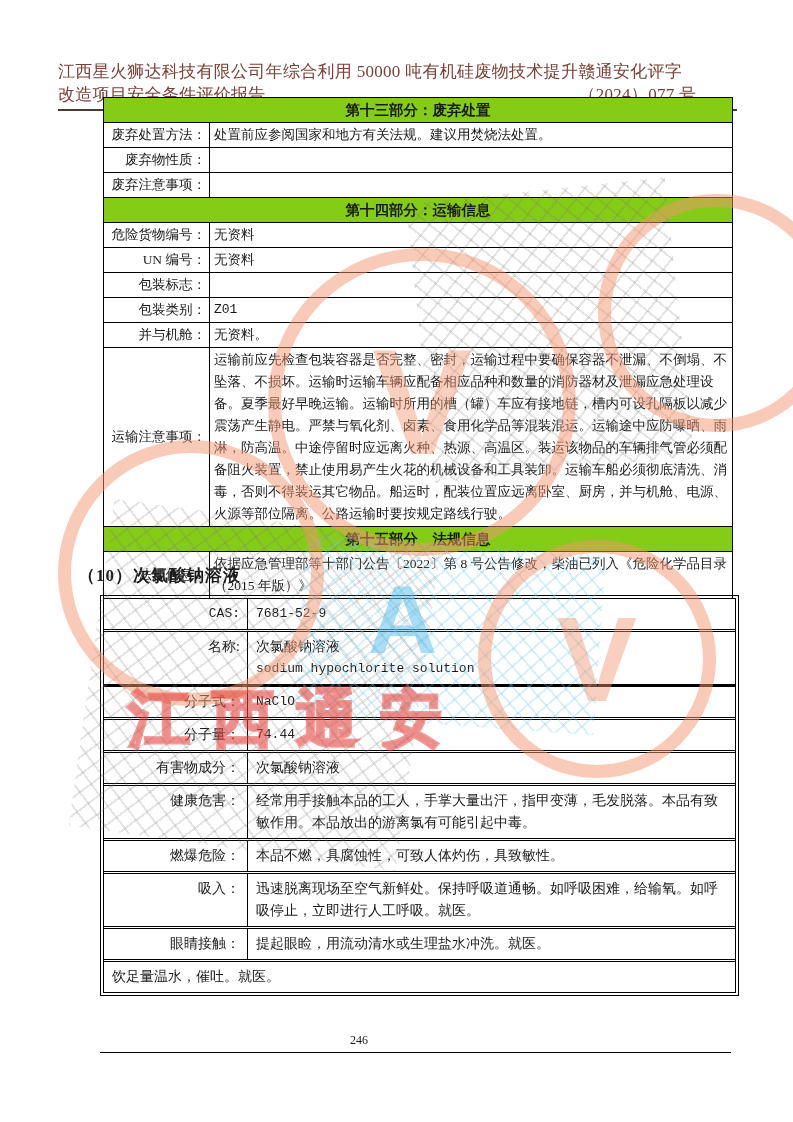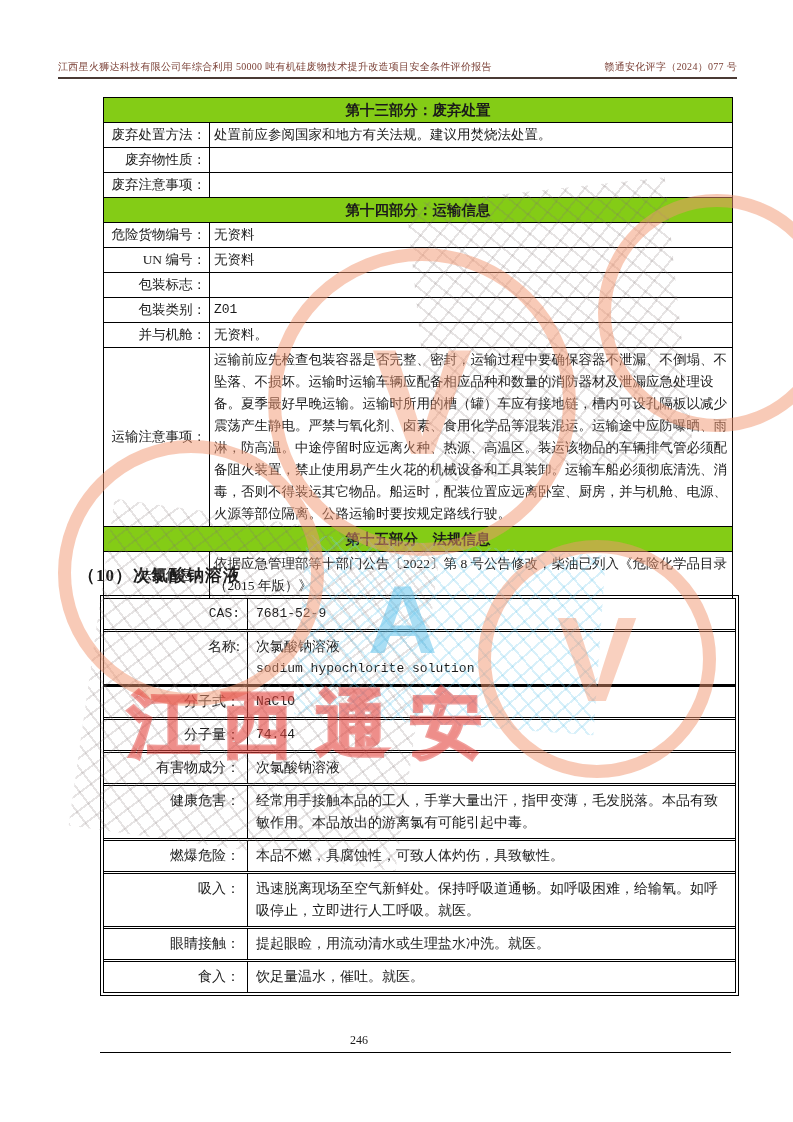--- a/index.html
+++ b/index.html
@@ -9,21 +9,21 @@
     background:#ffffff;
     margin:0 auto;
     overflow:hidden;
     font-family:"Liberation Serif","DejaVu Serif",serif;
     color:#1a1a1a;
   }
   
   .header{
     position:absolute;left:58px;top:60px;width:679px;
     display:flex;justify-content:space-between;align-items:center;
-    font-size:10px;color:#7b4036;
+    font-size:17px;color:#7b4036;
     border-bottom:2px solid #4a3a34;
     padding-bottom:3px;
     letter-spacing:0.3px;
   }
   
   .t1{
     position:absolute;left:103px;top:97px;width:628px;
     border:1.5px solid #000;
     font-size:13.5px;line-height:22px;
     background:rgba(255,255,255,0.0);
@@ -96,21 +96,21 @@
       repeating-linear-gradient(-45deg, rgba(110,200,235,0.30) 0 2px, transparent 2px 13px);
   }
   .wm-a{
     position:absolute;left:368px;top:572px;
     font-family:"Liberation Sans",sans-serif;font-weight:bold;
     font-size:96px;line-height:1;
     color:rgba(100,195,235,0.55);
   }
   .wm-red{
     position:absolute;left:128px;top:682px;
-    font-size:72px;line-height:1.2;font-weight:bold;
+    font-size:62px;line-height:1.2;font-weight:bold;
     letter-spacing:22px;white-space:nowrap;
     color:rgba(226,64,58,0.18);
     -webkit-text-stroke:3px rgba(226,64,58,0.50);
   }
 </style>
 </head>
 <body>
 
 <div class="page">
 
@@ -207,21 +207,20 @@
       </div>
       <div class="row">
         <div class="lab">吸入：</div>
         <div class="val">迅速脱离现场至空气新鲜处。保持呼吸道通畅。如呼吸困难，给输氧。如呼吸停止，立即进行人工呼吸。就医。</div>
       </div>
       <div class="row">
         <div class="lab">眼睛接触：</div>
         <div class="val">提起眼睑，用流动清水或生理盐水冲洗。就医。</div>
       </div>
       <div class="row">
-        <div class="lab">食入：</div>
         <div class="val">饮足量温水，催吐。就医。</div>
       </div>
     </div>
   </div>
 
   <div class="pagenum">246</div>
   <div class="footline"></div>
 
   <div class="wm">
     <div class="lat" style="left:90px;top:520px;width:330px;height:330px;transform:rotate(8deg);"></div>

